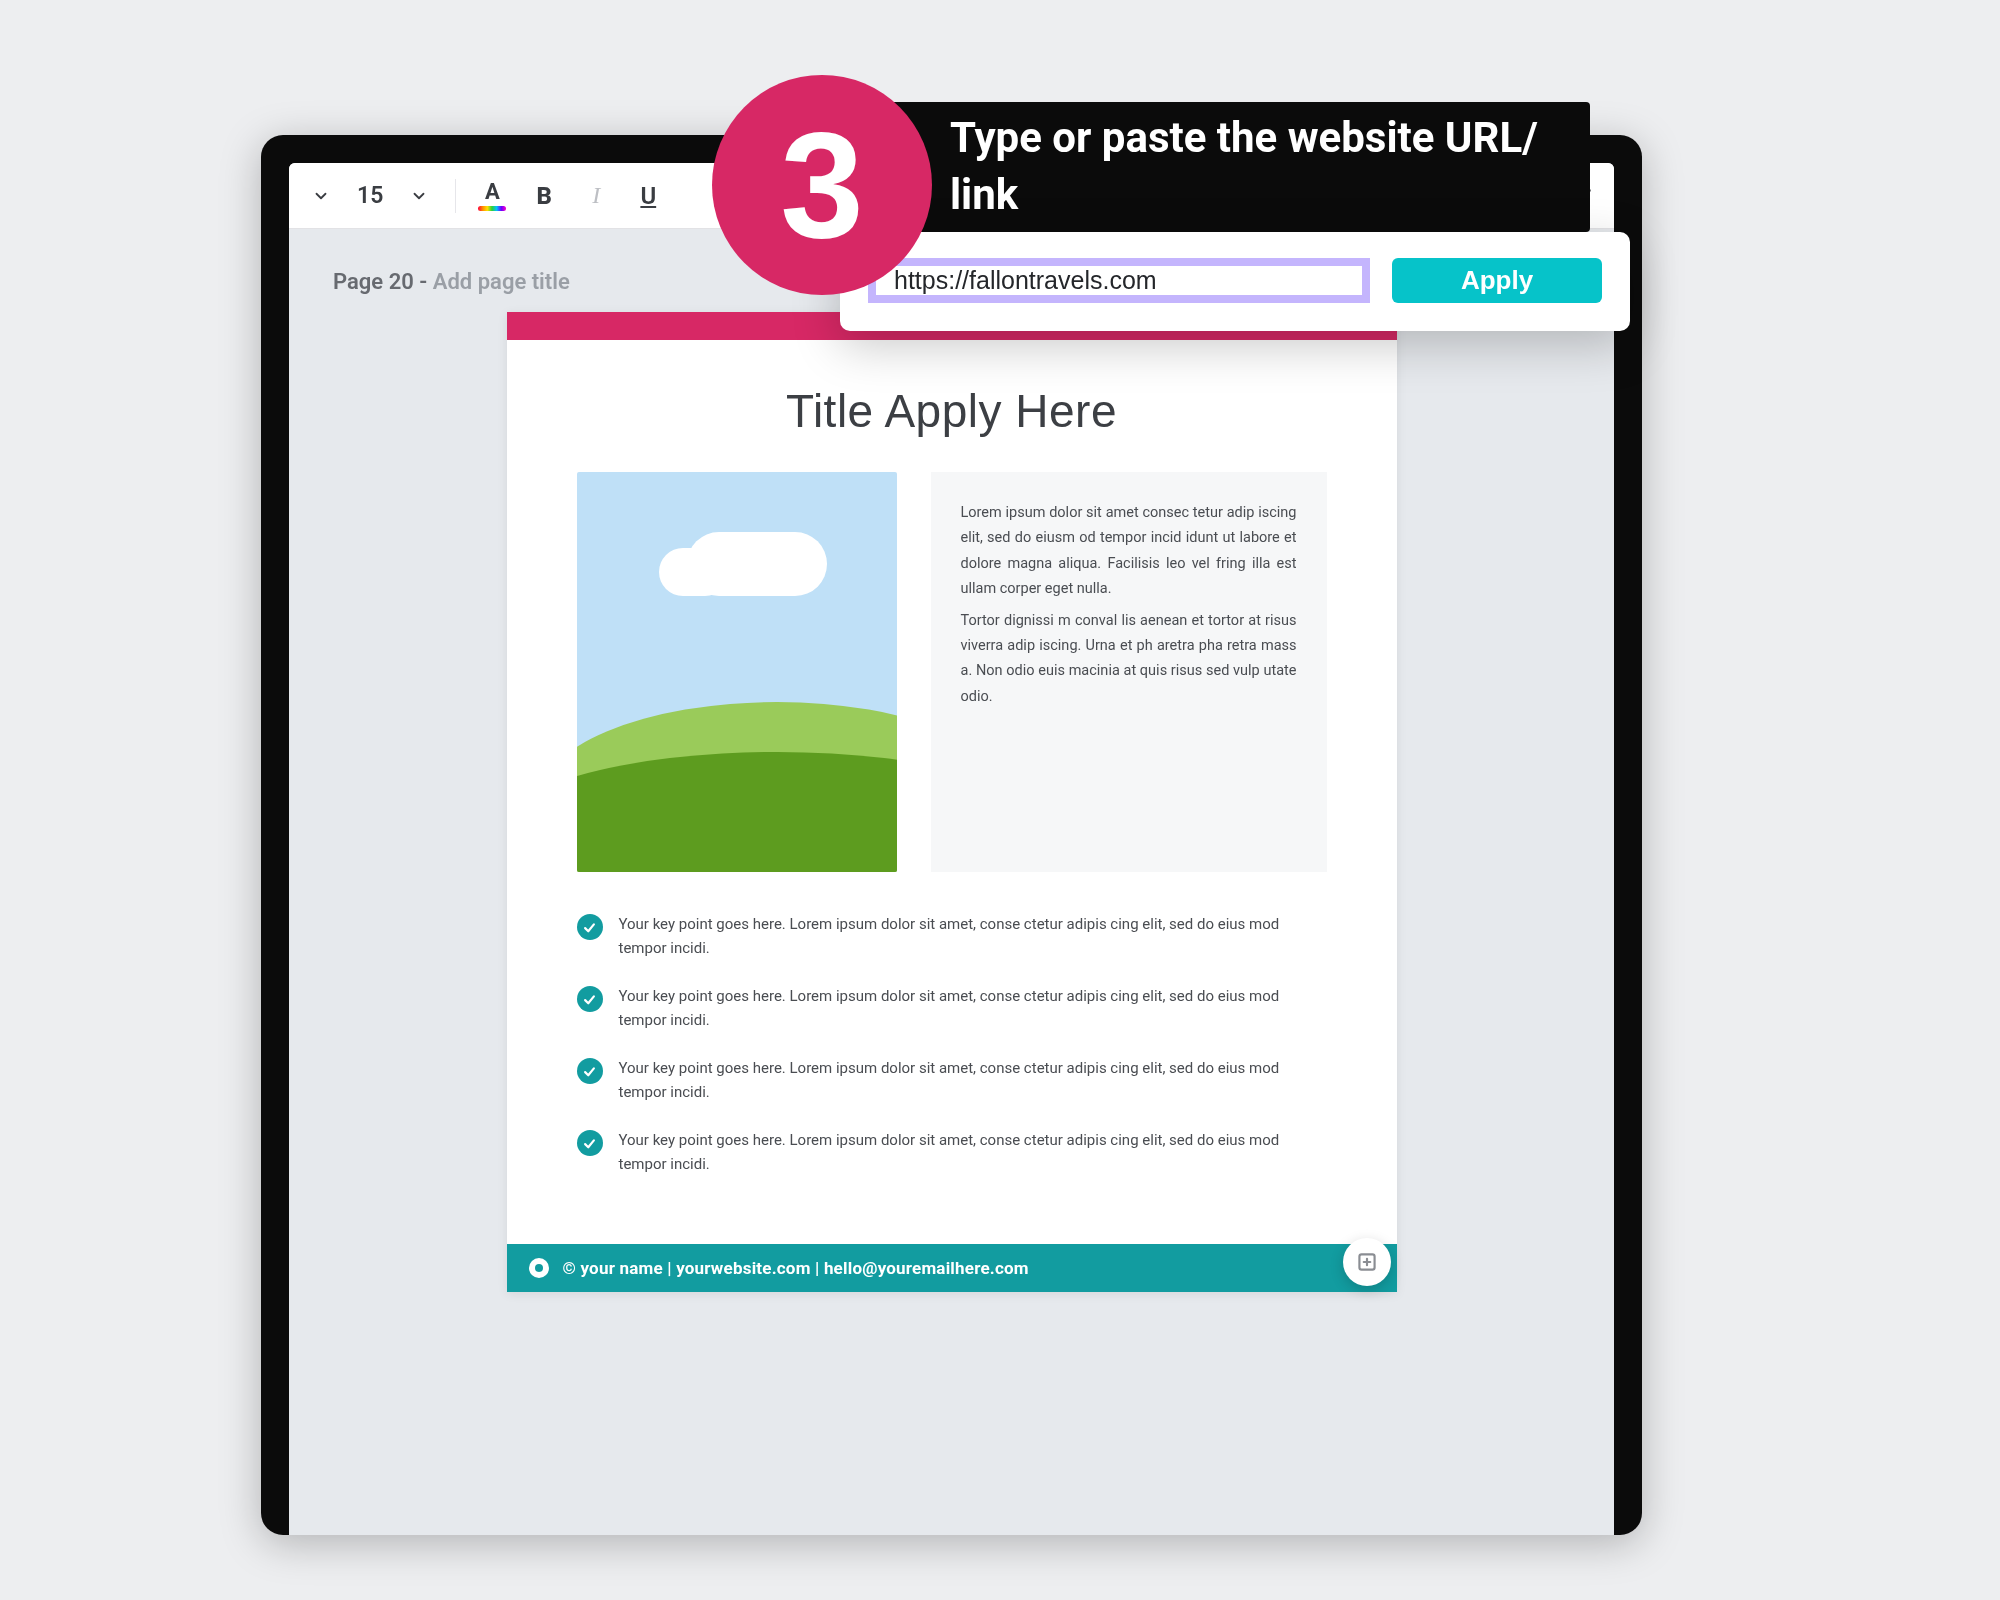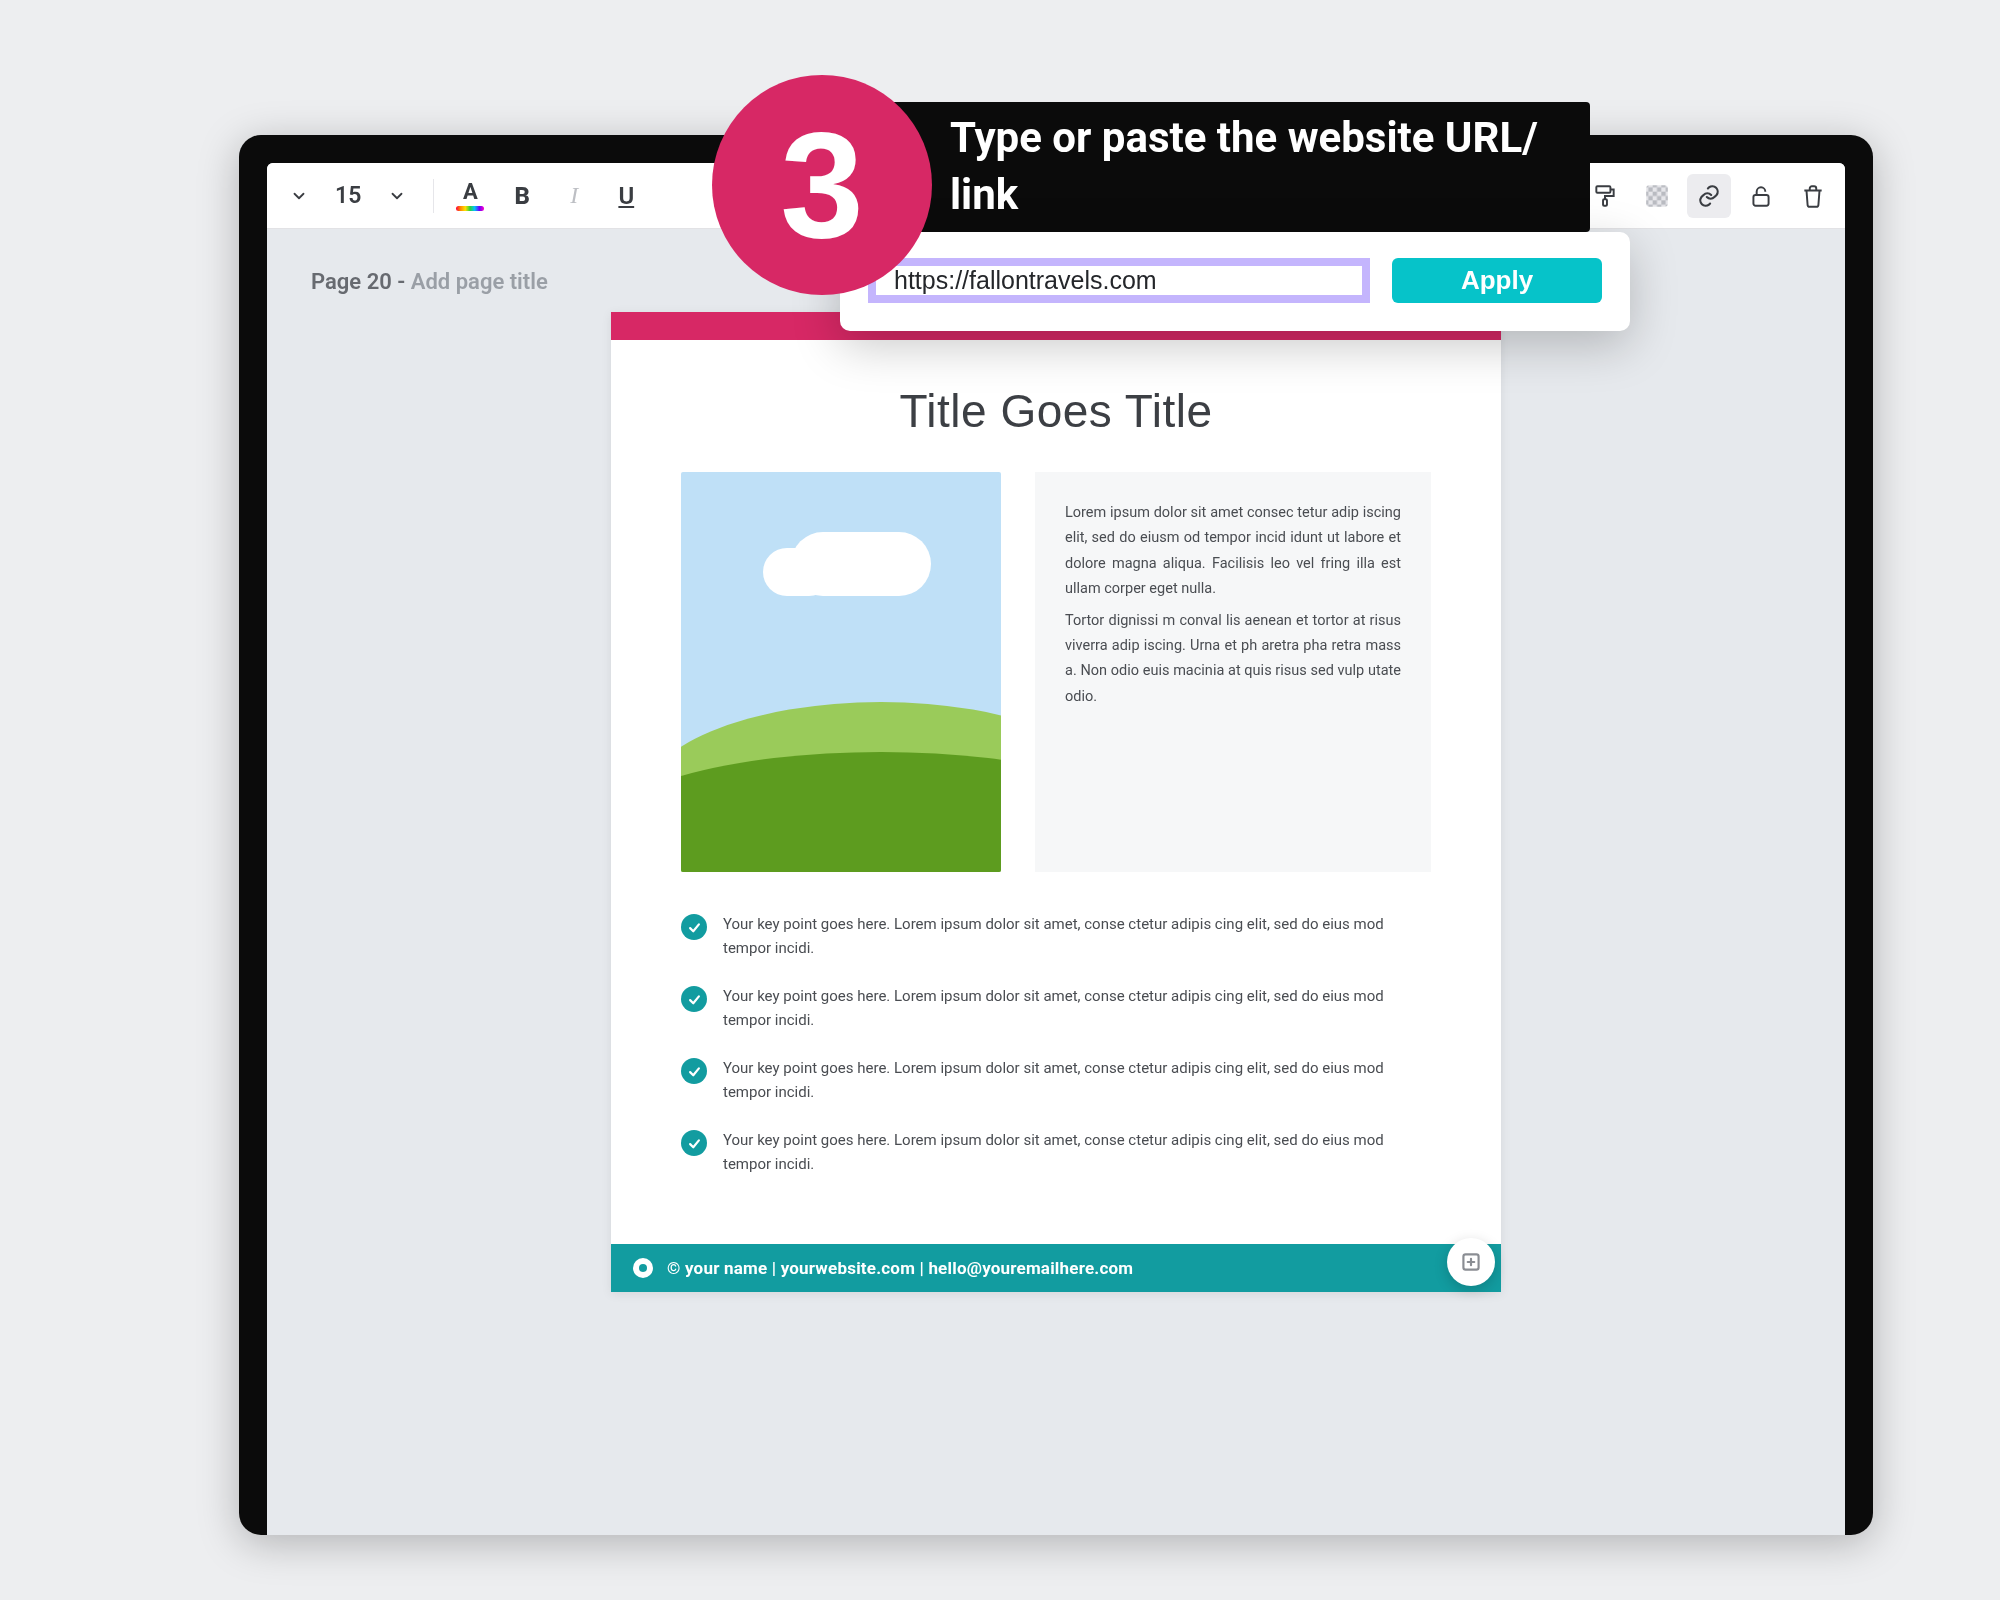--- a/index.html
+++ b/index.html
@@ -1,20 +1,20 @@
 <!DOCTYPE html>
 <html><head>
 <meta charset="utf-8">
 <style>
   * { box-sizing: border-box; margin: 0; padding: 0; }
   html, body { width: 2000px; height: 1600px; font-family: -apple-system, BlinkMacSystemFont, "Segoe UI", Roboto, Arial, sans-serif; background: #edeef0; overflow: hidden; }
   .stage { position: relative; width: 2000px; height: 1600px; }
 
   
-  .device { position: absolute; left: 239px; top: 135px; width: 1634px; height: 1400px; background: #0b0b0b; border-radius: 22px; box-shadow: 0 8px 40px rgba(0,0,0,.25); overflow: hidden; }
+  .device { position: absolute; left: 261px; top: 135px; width: 1381px; height: 1400px; background: #0b0b0b; border-radius: 22px; box-shadow: 0 8px 40px rgba(0,0,0,.25); overflow: hidden; }
   .screen { position: absolute; left: 28px; top: 28px; right: 28px; bottom: 0; background: #e6e9ed; border-radius: 6px 6px 0 0; overflow: hidden; }
 
   
   .toolbar { height: 66px; background: #fff; border-bottom: 1px solid #e2e2e5; display: flex; align-items: center; padding: 0 10px; gap: 8px; }
   .tb-btn { display: flex; align-items: center; justify-content: center; height: 44px; min-width: 44px; border-radius: 6px; color: #3a3d42; font-size: 24px; cursor: pointer; }
   .tb-active { background: #ececef; }
   .tb-sep { width: 1px; height: 34px; background: #e6e6ea; margin: 0 6px; }
   .fontsize { font-weight: 600; font-size: 23px; color: #3a3d42; padding: 0 6px; }
   .rainbow { width: 28px; height: 5px; border-radius: 3px; background: linear-gradient(90deg,#ff0040,#ff8a00,#ffe000,#2ad13b,#00c2ff,#6a00ff,#ff00c8); }
   .textcolor { flex-direction: column; gap: 3px; }
@@ -152,21 +152,21 @@
         </div>
       </div>
 
       <div class="page-wrap">
         <div class="page-label">
           <span class="pg">Page 20 - </span><span>Add page title</span>
         </div>
 
         <div class="canvas">
           <div class="topbar"></div>
-          <h1 class="doc-title">Title Goes Title</h1>
+          <h1 class="doc-title">Title Apply Here</h1>
 
           <div class="two-col">
             <div class="img-ph">
               <div class="cloud"></div>
               <div class="hill1"></div>
               <div class="hill2"></div>
             </div>
             <div class="textblock">
               <p>Lorem ipsum dolor sit amet consec tetur adip iscing elit, sed do eiusm od tempor incid idunt ut labore et dolore magna aliqua. Facilisis leo vel fring illa est ullam corper eget nulla.</p>
               <p>Tortor dignissi m conval lis aenean et tortor at risus viverra adip iscing. Urna et ph aretra pha retra mass a. Non odio euis macinia at quis risus sed vulp utate odio.</p>

